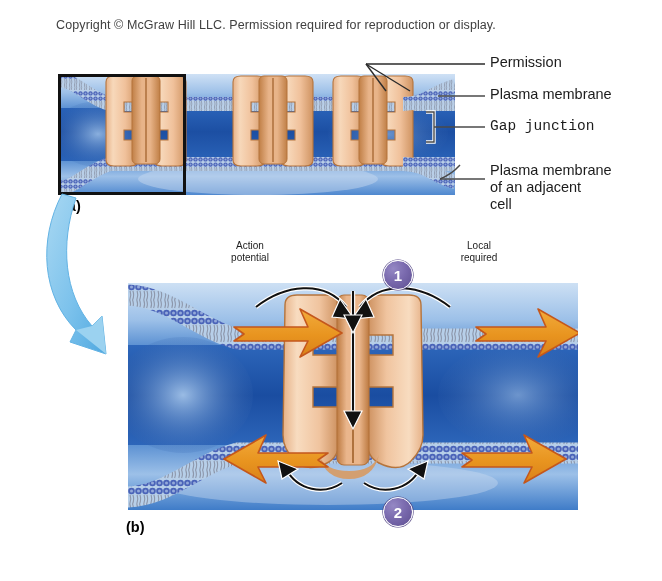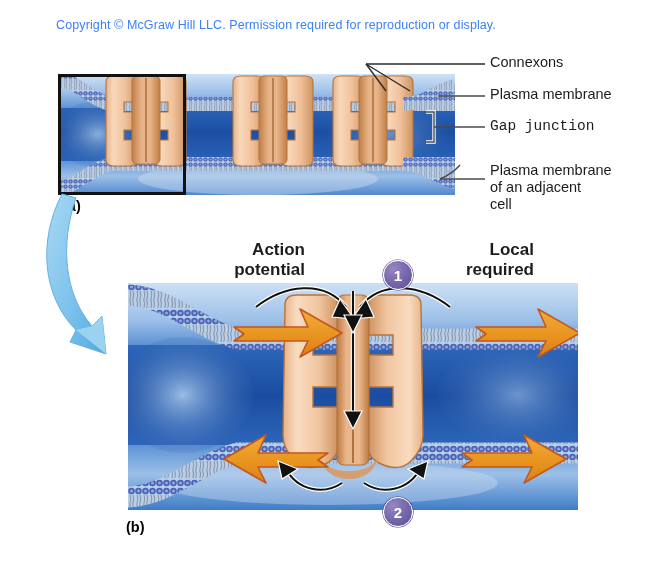--- a/index.html
+++ b/index.html
@@ -8,42 +8,42 @@
     background:#ffffff;
     font-family:"Liberation Sans", sans-serif;
     color:#1a1a1a;
     overflow:hidden;
     position:relative;
   }
   #root{position:absolute;inset:0;}
 
   .copyright{
     position:absolute;left:0;top:18px;width:552px;
-    text-align:center;font-size:12.5px;color:#3b82f6;
+    text-align:center;font-size:12.5px;color:#404040;
     letter-spacing:.1px;
   }
 
   
   .abs{position:absolute;}
 
   
   .callout{
     position:absolute;font-size:14.5px;color:#1c1c1c;
     line-height:1.18;white-space:pre-line;
   }
 
   
   .panel-letter{
     position:absolute;font-size:14.5px;font-weight:bold;color:#000;
   }
 
   
   .blabel{
-    position:absolute;font-size:17px;color:#1c1c1c;
-    line-height:1.2;text-align:right;white-space:pre-line;font-weight:bold;
+    position:absolute;font-size:10px;color:#1c1c1c;
+    line-height:1.2;text-align:center;white-space:pre-line;
   }
 
   
   .badge{
     position:absolute;width:28px;height:28px;border-radius:50%;
     background:radial-gradient(circle at 33% 28%, #9588c4 0%, #7a6aae 45%, #5d4e90 100%);
     border:1px solid #ffffff;
     box-shadow:0 0 0 .6px #4e4080;
     color:#ffffff;font-size:15px;font-weight:bold;
     display:flex;align-items:center;justify-content:center;
@@ -165,21 +165,21 @@
     <g>
       <path d="M96,66 L104,66 L104,96 L96,96" fill="none" stroke="#ffffff" stroke-width="3.4"></path>
       <path d="M96,66 L104,66 L104,96 L96,96" fill="none" stroke="#4a4a4a" stroke-width="1.4"></path>
     </g>
     <path d="M104,81 L155,81" stroke="#4a4a4a" stroke-width="1.4" fill="none"></path>
 
     <path d="M110,133 Q122,128 130,119" stroke="#4a4a4a" stroke-width="1.4" fill="none"></path>
     <path d="M110,133 L155,133" stroke="#4a4a4a" stroke-width="1.4" fill="none"></path>
   </svg>
 
-  <div class="callout" style="left:490px;top:54px;">Connexons</div>
+  <div class="callout" style="left:490px;top:54px;">Permission</div>
   <div class="callout" style="left:490px;top:86px;">Plasma membrane</div>
   <div class="callout" style="left:490px;top:118px;font-family:Liberation Mono, monospace;">Gap junction</div>
   <div class="callout" style="left:490px;top:162px;">Plasma membrane
 of an adjacent
 cell</div>
 
   <div class="panel-letter" style="left:63px;top:198px;">(a)</div>
 
   <svg class="abs" style="left:40px;top:192px;width:145px;height:170px;" width="145" height="170" viewBox="0 0 145 170">
     <defs>

